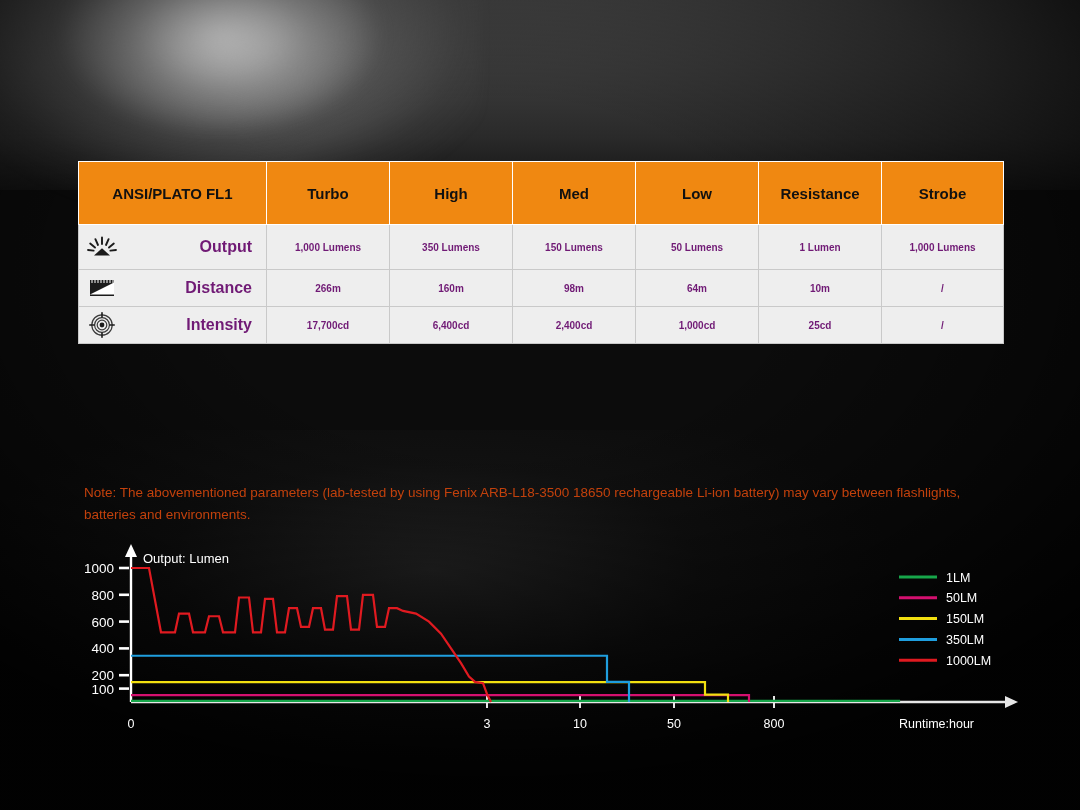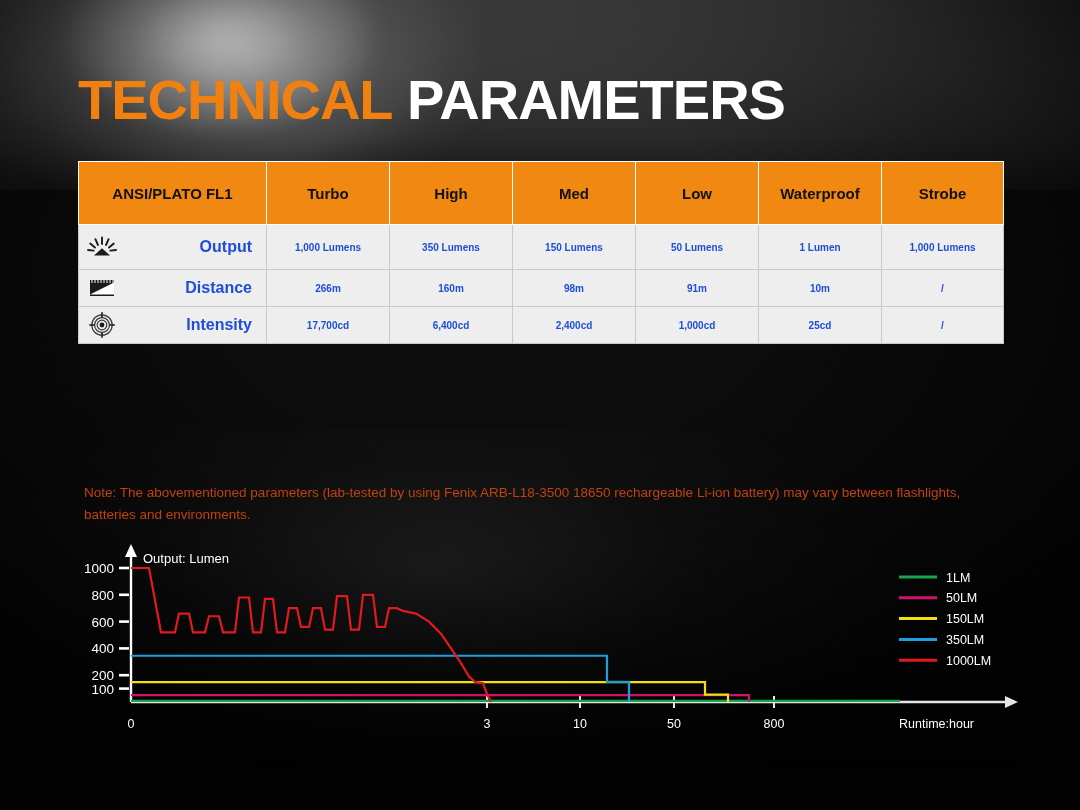--- a/index.html
+++ b/index.html
@@ -55,21 +55,21 @@
     border:1px solid #c9c9c9;
     text-align:center;vertical-align:middle;
     padding:0;
   }
   .tbl thead th{
     background:#F08811;color:#111;
     font-size:15px;font-weight:bold;
     height:62px;border-color:#ffffff;
   }
   .tbl tbody td{
-    background:#eeeeee;color:#1d4ed8;
+    background:#eeeeee;color:#701a75;
     height:36px;
   }
   .tbl tbody tr.tall td{height:44px;}
   .label-cell{
     text-align:left;padding-left:0;
     position:relative;
   }
   .label-wrap{
     display:flex;align-items:center;justify-content:flex-end;
     gap:0;padding-right:14px;height:100%;
@@ -108,42 +108,39 @@
 
 <div id="root">
 
   <div class="bg-base"></div>
   <div class="bg-panel"></div>
   <div class="bg-glow"></div>
   <div class="bg-glow2"></div>
   <div class="bg-lowglow"></div>
   <div class="bg-vign"></div>
 
-  <div class="title">
-    <span class="t-orange">TECHNICAL</span><span class="t-white">&nbsp;</span><span class="t-white">PARAMETERS</span>
-  </div>
 
   <table class="tbl">
     <colgroup>
       <col class="c0">
         <col class="c1">
         <col class="c2">
         <col class="c3">
         <col class="c4">
         <col class="c5">
         <col class="c6">
     </colgroup>
     <thead>
       <tr>
         <th>ANSI/PLATO FL1</th>
         <th>Turbo</th>
         <th>High</th>
         <th>Med</th>
         <th>Low</th>
-        <th>Waterproof</th>
+        <th>Resistance</th>
         <th>Strobe</th>
       </tr>
     </thead>
     <tbody>
 
       <tr class="tall">
         <td class="label-cell">
           <div class="label-wrap">
             <span class="label-ico">
               <svg width="30" height="22" viewBox="0 0 30 22">
@@ -189,21 +186,21 @@
                     <line x1="25" y1="3" x2="25" y2="6"></line>
                 </g>
               </svg>
             </span>
             <span class="label-txt">Distance</span>
           </div>
         </td>
         <td class="val">266m</td>
         <td class="val">160m</td>
         <td class="val">98m</td>
-        <td class="val">91m</td>
+        <td class="val">64m</td>
         <td class="val">10m</td>
         <td class="val">/</td>
       </tr>
 
       <tr>
         <td class="label-cell">
           <div class="label-wrap">
             <span class="label-ico">
               <svg width="26" height="26" viewBox="0 0 26 26">
                 <g fill="none" stroke="#3a3a3a" stroke-width="1.2">

